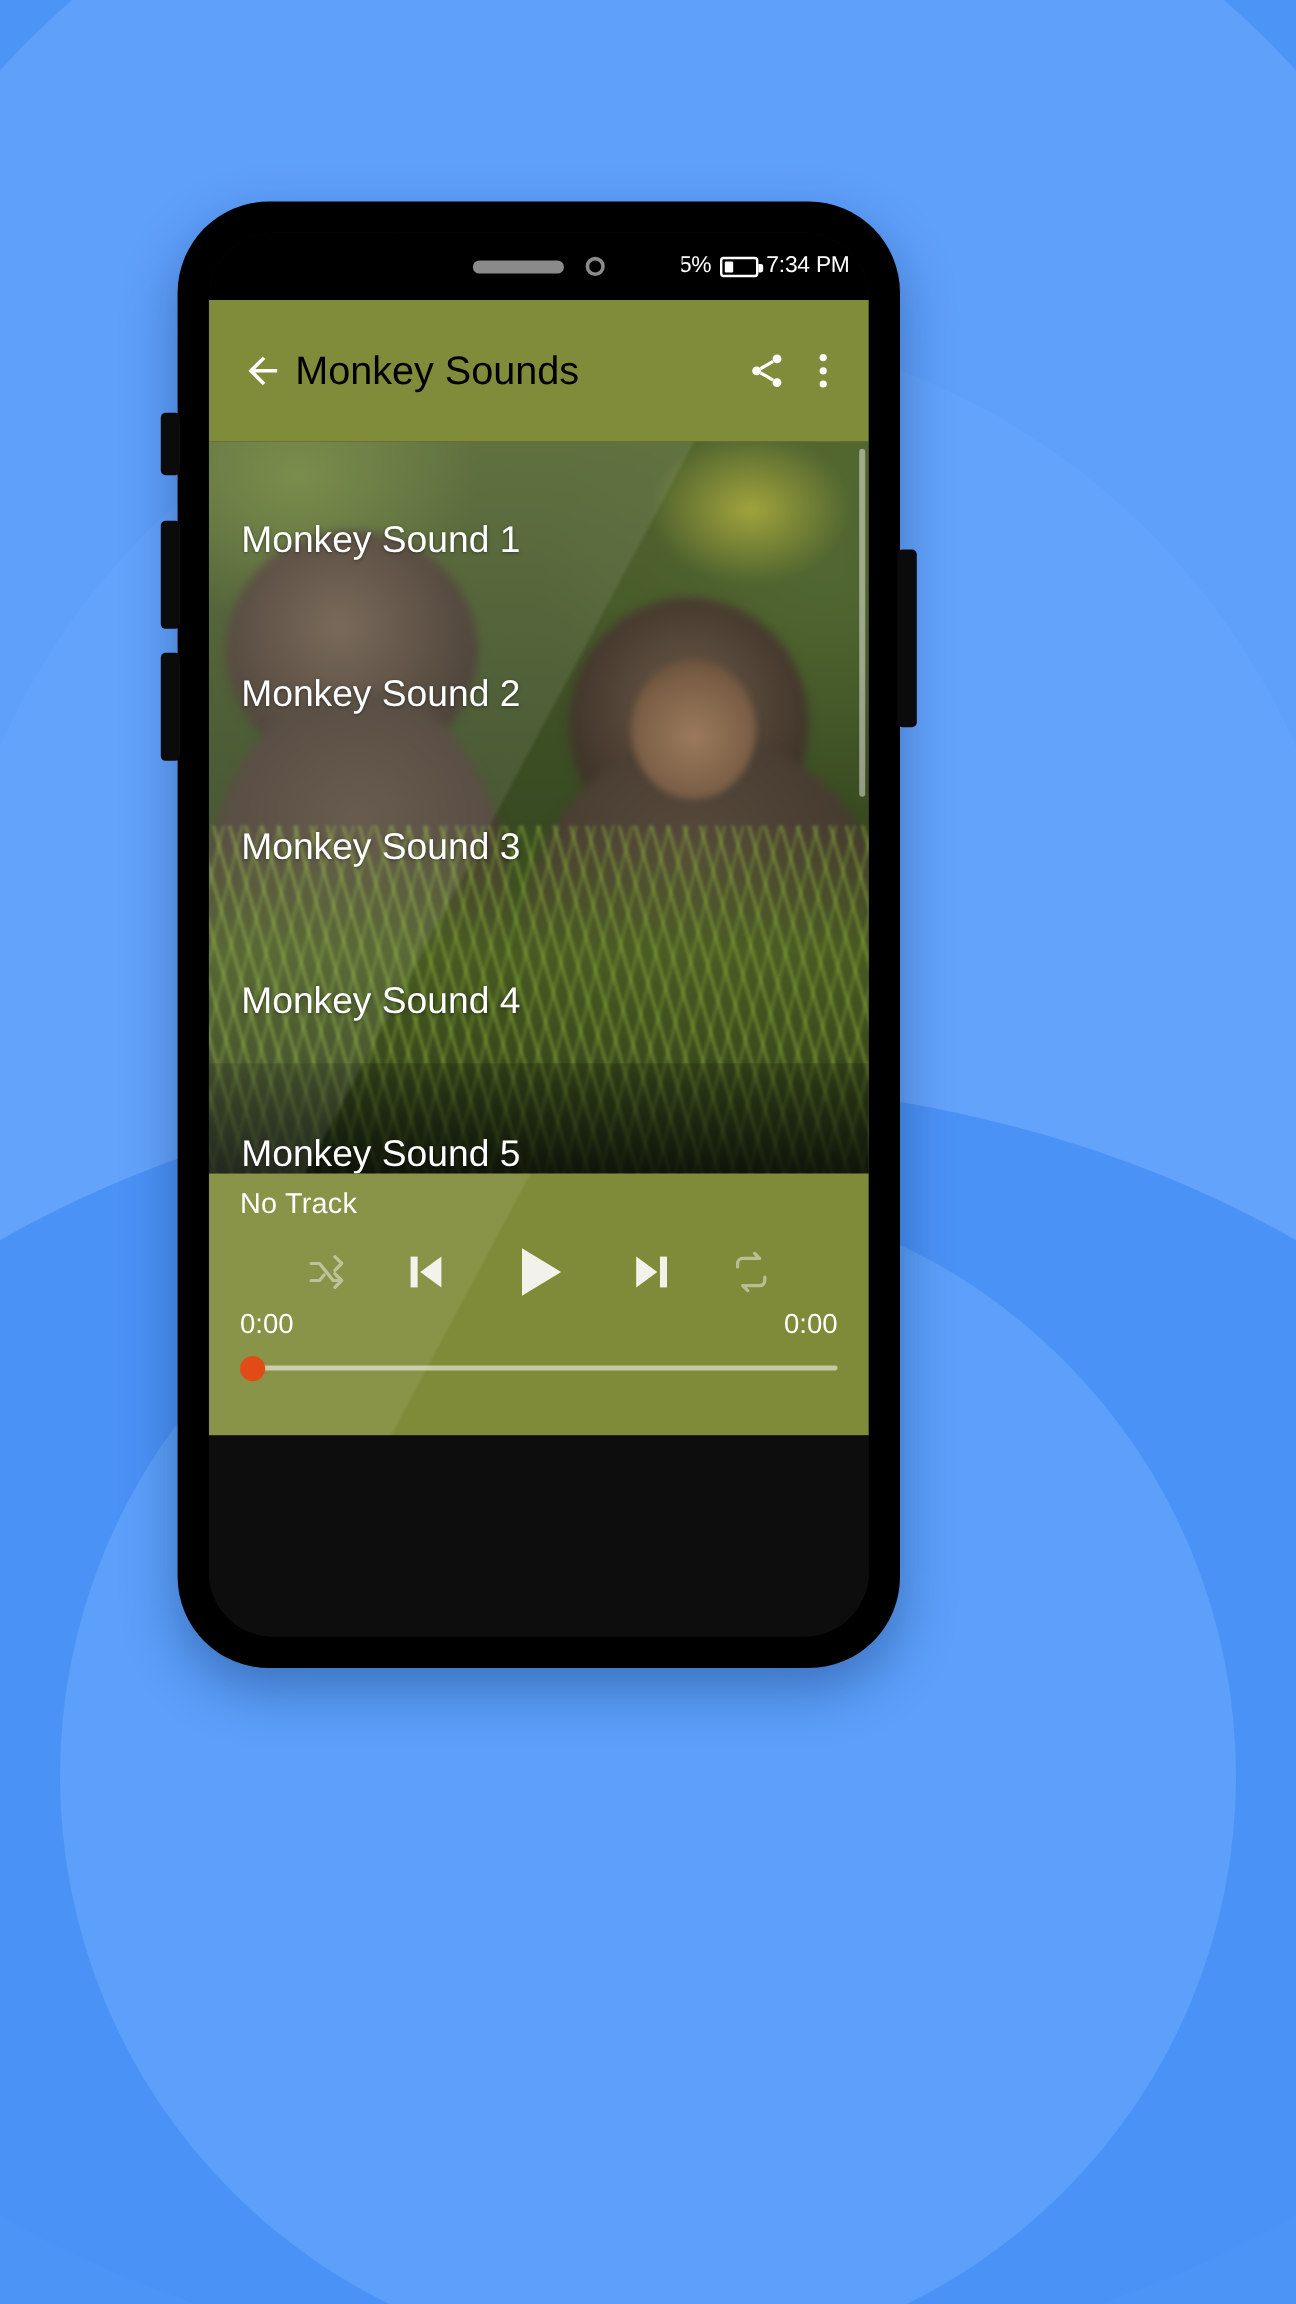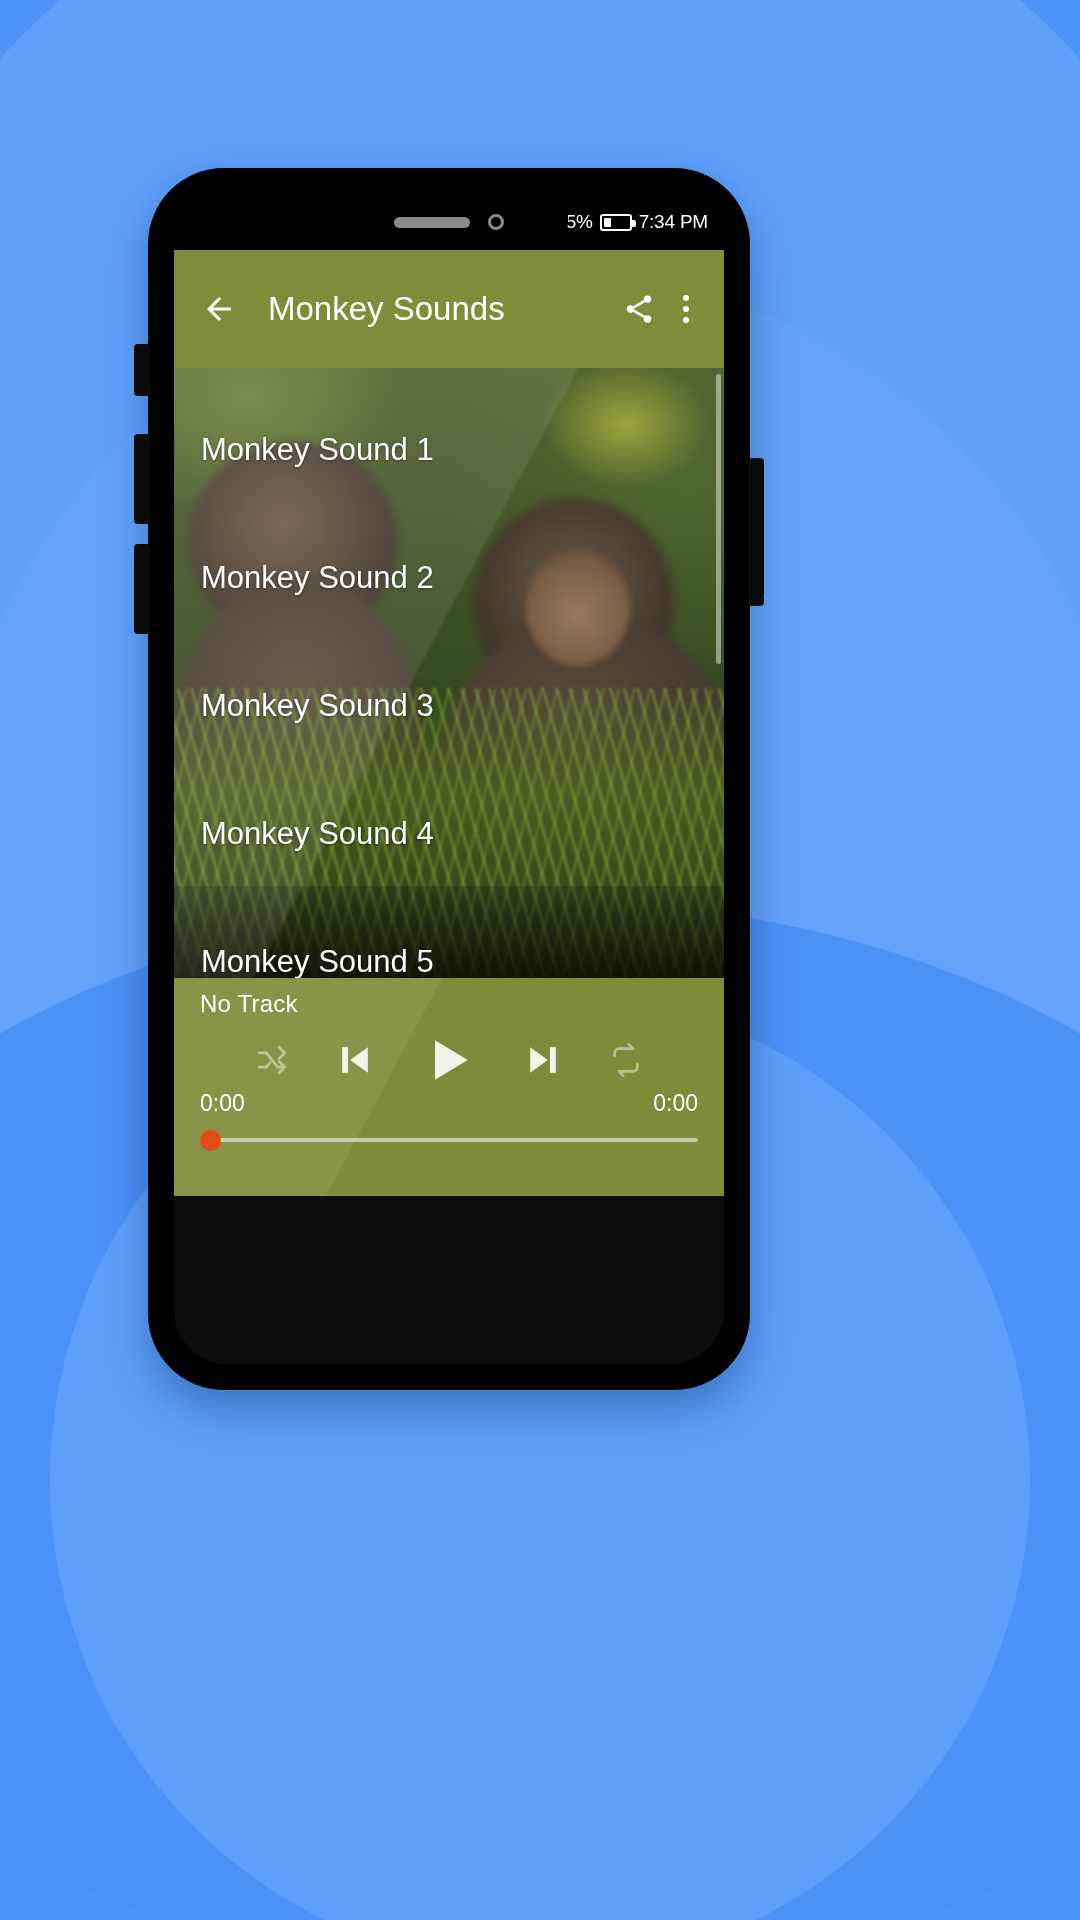--- a/index.html
+++ b/index.html
@@ -90,21 +90,21 @@
     background:#808c3a;
     display:flex; align-items:center;
     padding:0 18px;
     flex:0 0 auto; z-index:20;
   }
   .appbar .back{
     width:54px; height:54px; display:flex; align-items:center; justify-content:center;
     flex:0 0 auto;
   }
   .appbar .title{
-    color:#ffffff; font-size:33px; margin-left:22px; flex:1 1 auto;
+    color:#000000; font-size:33px; flex:1 1 auto;
     white-space:nowrap; overflow:hidden;
   }
   .appbar .act{
     width:54px; height:54px; display:flex; align-items:center; justify-content:center;
     flex:0 0 auto;
   }
   .act.menu{ width:40px; }
   .dot3{ display:flex; flex-direction:column; gap:5px; align-items:center; }
   .dot3 span{ width:6px; height:6px; border-radius:50%; background:#fff; display:block; }
 

